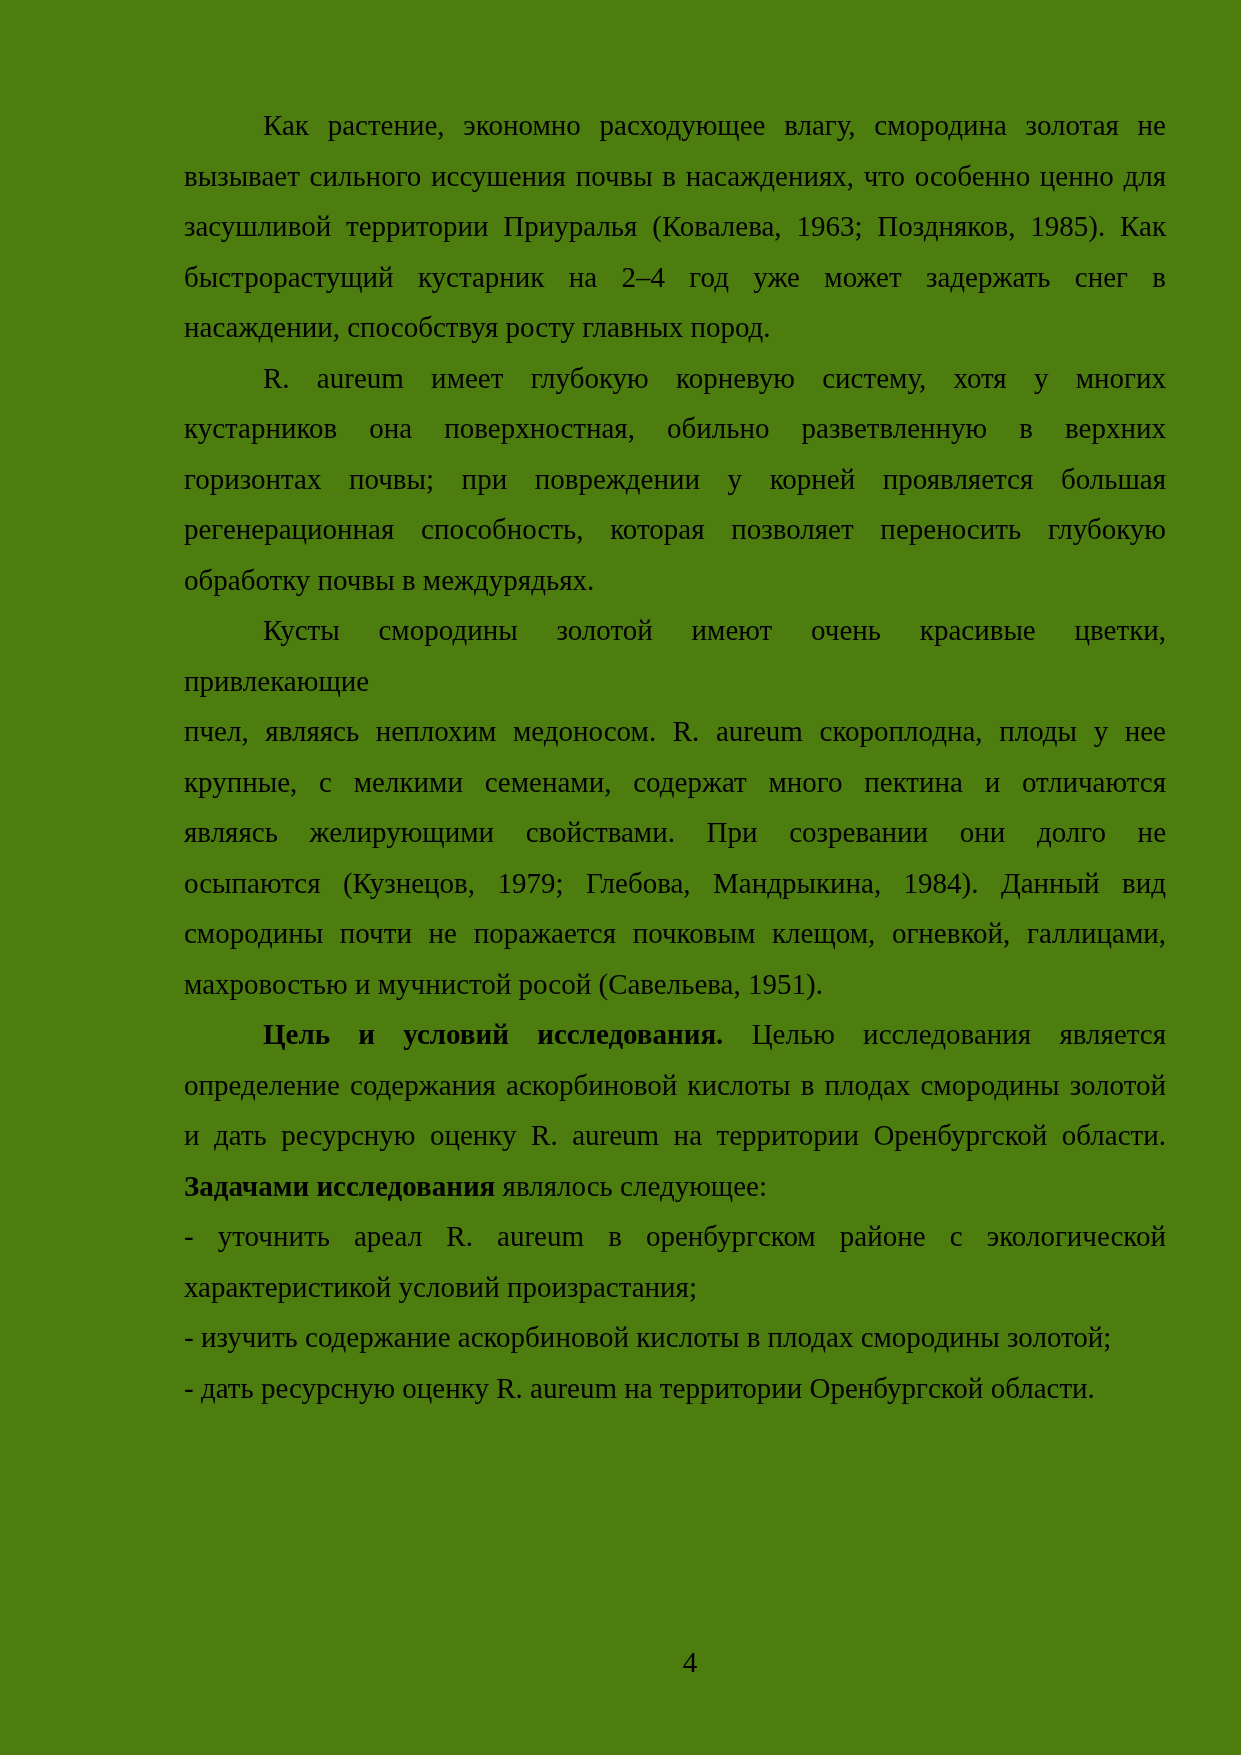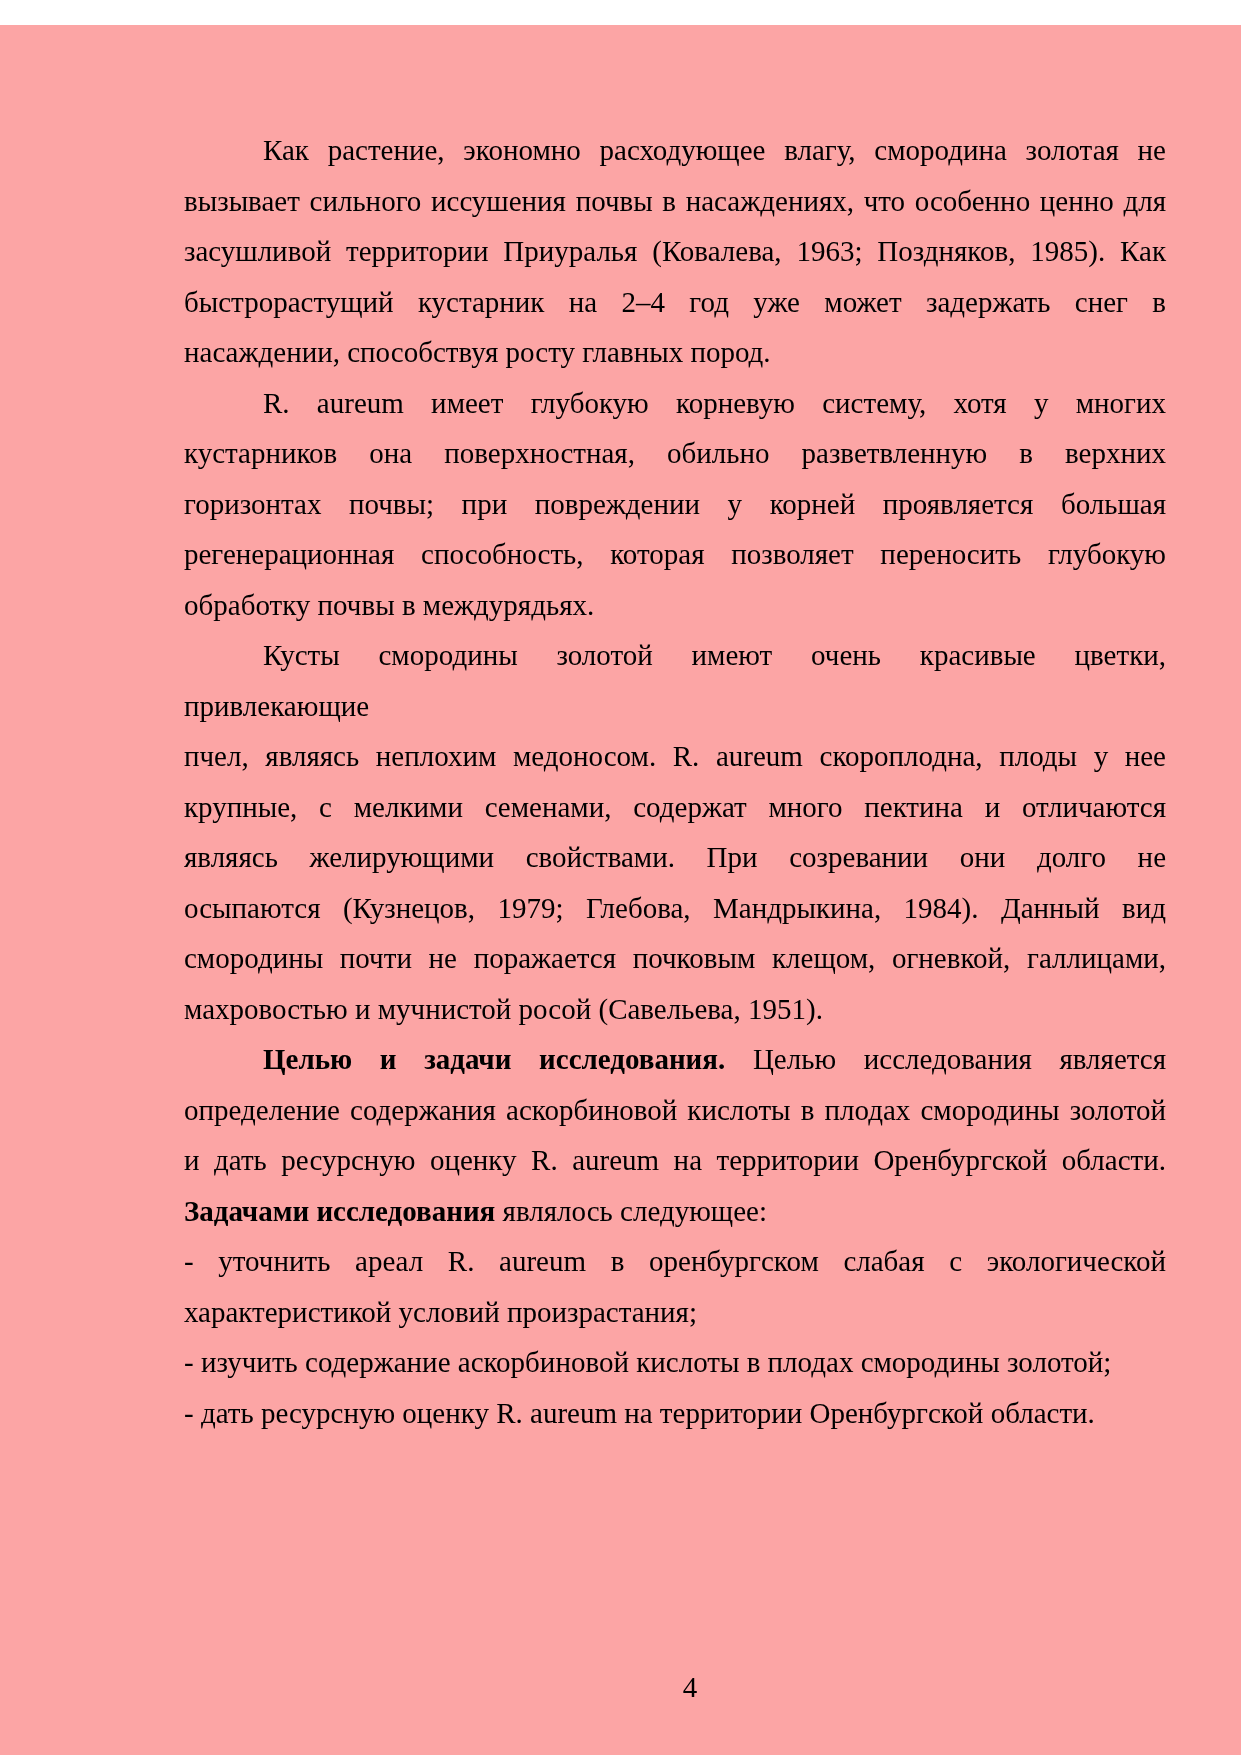--- a/index.html
+++ b/index.html
@@ -10,22 +10,21 @@
   }
   body {
     position: relative;
     overflow: hidden;
     font-family: "Liberation Serif", "DejaVu Serif", serif;
     color: #000000;
   }
   .page {
     position: absolute;
     inset: 0;
-    background: #fca5a5;
-    margin-top: 25px;
+    background: #4d7c0f;
   }
   .doc-body {
     position: absolute;
     left: 184px;
     top: 100px;
     width: 982px;
     font-size: 29px;
     line-height: 50.5px;
   }
   .para { margin: 0; }
@@ -69,27 +68,27 @@
       <div class="para">
         <div class="line indent"><span>Кусты смородины золотой имеют очень красивые цветки, привлекающие</span></div>
         <div class="line"><span>пчел, являясь неплохим медоносом. R. aureum скороплодна, плоды у нее</span></div>
         <div class="line"><span>крупные, с мелкими семенами, содержат много пектина и отличаются</span></div>
         <div class="line"><span>являясь желирующими свойствами. При созревании они долго не</span></div>
         <div class="line"><span>осыпаются (Кузнецов, 1979; Глебова, Мандрыкина, 1984). Данный вид</span></div>
         <div class="line"><span>смородины почти не поражается почковым клещом, огневкой, галлицами,</span></div>
         <div class="line last"><span>махровостью и мучнистой росой (Савельева, 1951).</span></div>
       </div>
       <div class="para">
-        <div class="line indent"><span class="bold">Целью и задачи исследования.</span><span> Целью исследования является</span></div>
+        <div class="line indent"><span class="bold">Цель и условий исследования.</span><span> Целью исследования является</span></div>
         <div class="line"><span>определение содержания аскорбиновой кислоты в плодах смородины золотой</span></div>
         <div class="line"><span>и дать ресурсную оценку R. aureum на территории Оренбургской области.</span></div>
         <div class="line last"><span class="bold">Задачами исследования</span><span> являлось следующее:</span></div>
       </div>
       <div class="para">
-        <div class="line"><span>- уточнить ареал R. aureum в оренбургском слабая с экологической</span></div>
+        <div class="line"><span>- уточнить ареал R. aureum в оренбургском районе с экологической</span></div>
         <div class="line last"><span>характеристикой условий произрастания;</span></div>
       </div>
       <div class="para">
         <div class="line last"><span>- изучить содержание аскорбиновой кислоты в плодах смородины золотой;</span></div>
       </div>
       <div class="para">
         <div class="line last"><span>- дать ресурсную оценку R. aureum на территории Оренбургской области.</span></div>
       </div>
     </div>
   <div class="page-number">4</div>

